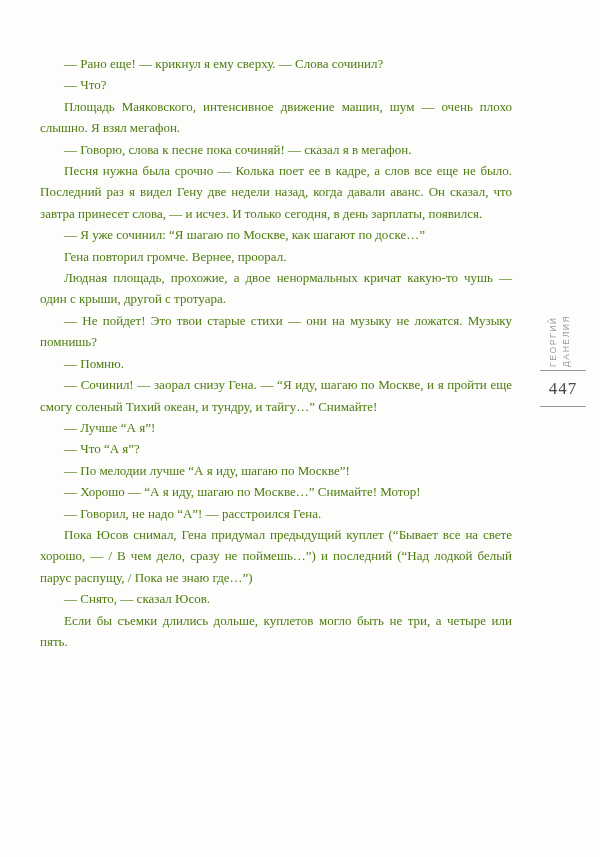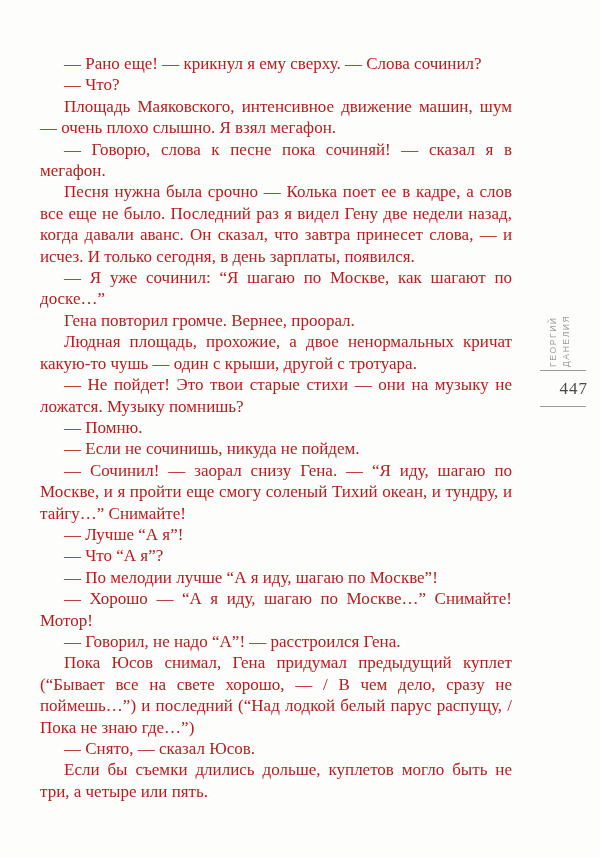--- a/index.html
+++ b/index.html
@@ -13,23 +13,23 @@
     height: 857px;
     background: #fdfdfc;
     overflow: hidden;
     font-family: "Liberation Serif", serif;
   }
   .text-block {
     position: absolute;
     left: 40px;
     top: 53px;
     width: 472px;
-    font-size: 17px;
+    font-size: 13px;
     line-height: 21.4px;
-    color: #b91c1c;
+    color: #4d7c0f;
     text-align: justify;
   }
   .text-block p {
     margin: 0;
     padding: 0;
     text-indent: 24px;
   }
   
   .margin-col {
     position: absolute;
@@ -55,21 +55,21 @@
     font-size: 8.5px;
     letter-spacing: 1.6px;
     color: #9a9a98;
     white-space: nowrap;
   }
   .folio {
     position: absolute;
     left: 4px;
     top: 370px;
     width: 50px;
-    text-align: right;
+    text-align: center;
   }
   .folio .rule {
     height: 1px;
     background: #9a9a98;
     margin: 0 2px;
   }
   .folio .page-number {
     font-family: "Liberation Serif", serif;
     font-size: 17px;
     letter-spacing: 1px;
@@ -86,21 +86,20 @@
     <p>— Рано еще! — крикнул я ему сверху. — Слова сочинил?</p>
     <p>— Что?</p>
     <p>Площадь Маяковского, интенсивное движение машин, шум — очень плохо слышно. Я взял мегафон.</p>
     <p>— Говорю, слова к песне пока сочиняй! — сказал я в мегафон.</p>
     <p>Песня нужна была срочно — Колька поет ее в кадре, а слов все еще не было. Последний раз я видел Гену две недели назад, когда давали аванс. Он сказал, что завтра принесет слова, — и исчез. И только сегодня, в день зарплаты, появился.</p>
     <p>— Я уже сочинил: “Я шагаю по Москве, как шагают по доске…”</p>
     <p>Гена повторил громче. Вернее, проорал.</p>
     <p>Людная площадь, прохожие, а двое ненормальных кричат какую-то чушь — один с крыши, другой с тротуара.</p>
     <p>— Не пойдет! Это твои старые стихи — они на музыку не ложатся. Музыку помнишь?</p>
     <p>— Помню.</p>
-    <p>— Если не сочинишь, никуда не пойдем.</p>
     <p>— Сочинил! — заорал снизу Гена. — “Я иду, шагаю по Москве, и я пройти еще смогу соленый Тихий океан, и тундру, и тайгу…” Снимайте!</p>
     <p>— Лучше “А я”!</p>
     <p>— Что “А я”?</p>
     <p>— По мелодии лучше “А я иду, шагаю по Москве”!</p>
     <p>— Хорошо — “А я иду, шагаю по Москве…” Снимайте! Мотор!</p>
     <p>— Говорил, не надо “А”! — расстроился Гена.</p>
     <p>Пока Юсов снимал, Гена придумал предыдущий куплет (“Бывает все на свете хорошо, — / В чем дело, сразу не поймешь…”) и последний (“Над лодкой белый парус распущу, / Пока не знаю где…”)</p>
     <p>— Снято, — сказал Юсов.</p>
     <p>Если бы съемки длились дольше, куплетов могло быть не три, а четыре или пять.</p>
   </div>

